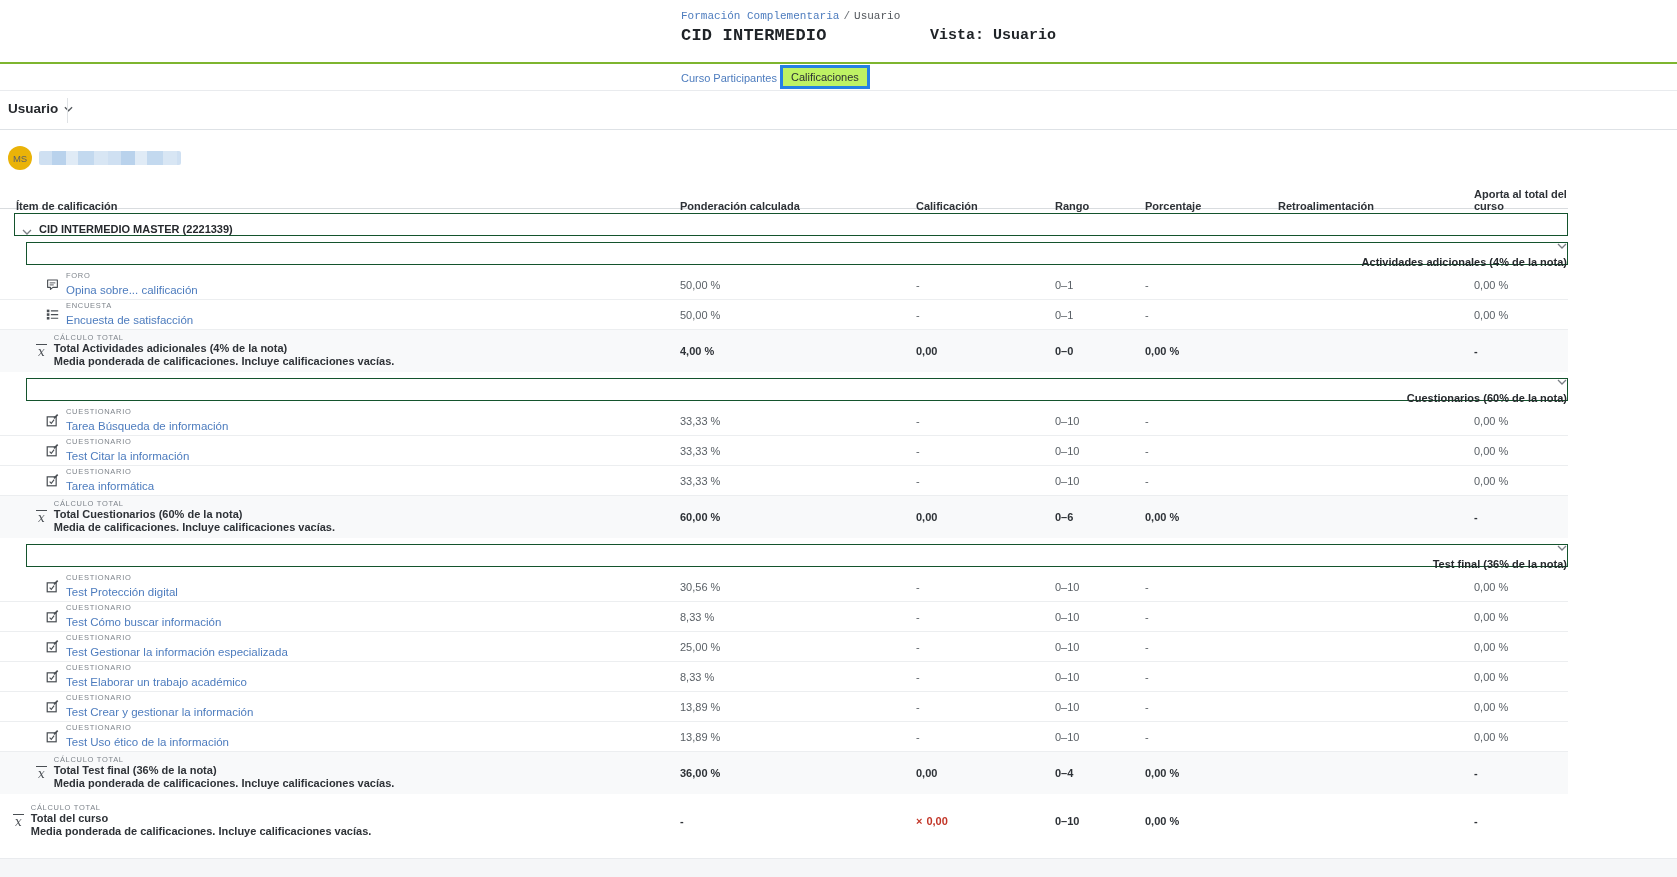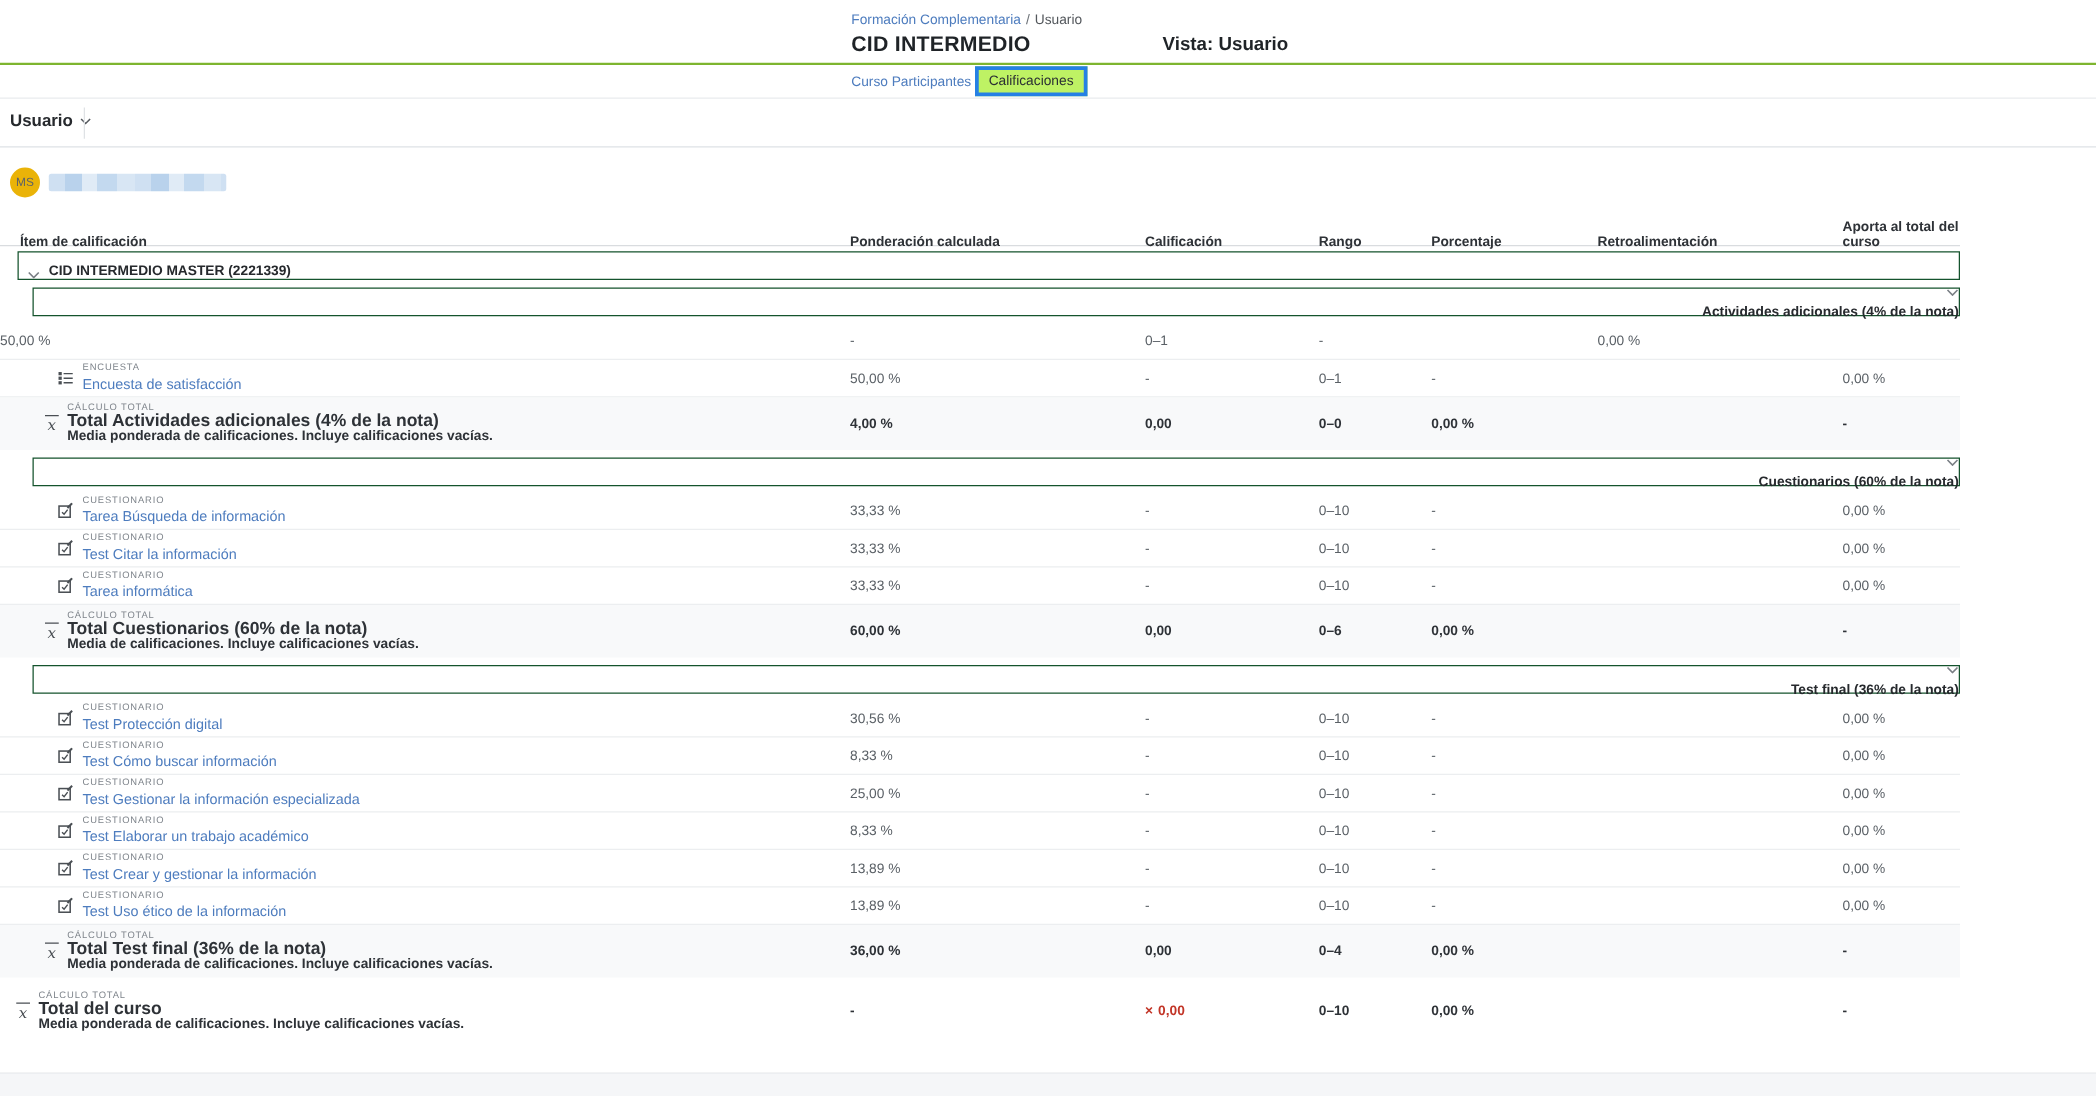--- a/index.html
+++ b/index.html
@@ -1,20 +1,20 @@
 <!DOCTYPE html>
 <html><head>
 <meta charset="utf-8">
 <style>
   * { margin:0; padding:0; box-sizing:border-box; }
   html,body { width:1677px; height:877px; background:#fff; font-family:"Liberation Sans",sans-serif; color:#33383d; overflow:hidden; }
   body { position:relative; }
 
   
-  .topbar { position:relative; height:50px; background:#fff; }
+  .topbar { position:relative; height:62px; background:#fff;font-family:Liberation Mono, monospace; }
   .breadcrumb { position:absolute; left:681px; top:10px; font-size:11px; color:#53575c; }
   .breadcrumb a { color:#4d7cbe; text-decoration:none; cursor:pointer; }
   .breadcrumb .sep { margin:0 4px; color:#6a6f75; }
   .page-title { position:absolute; left:681px; top:26px; font-size:17px; font-weight:bold; color:#1f2327; letter-spacing:.2px; }
   .view-label { position:absolute; left:930px; top:27px; font-size:15px; font-weight:bold; color:#1f2327; }
   .green-line { height:2px; background:#7eb52f; }
 
   
   .tabbar { position:relative; height:27px; border-bottom:1px solid #e9ebee; background:#fff; }
   .tabs { position:absolute; left:681px; top:0; height:27px; display:flex; align-items:center; gap:3px; }
@@ -48,21 +48,21 @@
 
   .item-row { height:30px; border-bottom:1px solid #eceef0; }
   .c-item { display:flex; align-items:center; gap:7px; padding-left:46px; }
   .type-label { font-size:7.5px; letter-spacing:.7px; color:#7e848b; line-height:9px; text-transform:uppercase; }
   .item-link { font-size:11.5px; color:#4d7cbe; line-height:13px; text-decoration:none; cursor:pointer; }
   .c-val { font-size:11px; color:#5a6066; }
 
   .total-row { background:#f8f9fa; padding:3px 0 4px; min-height:33px; }
   .total-row .c-item { padding-left:36px; align-items:center; }
   .total-row .c-val, .course-total .c-val { font-size:11px; font-weight:bold; color:#2e3237; }
-  .t-name { font-size:14px; font-weight:bold; color:#2e3237; line-height:13px; }
+  .t-name { font-size:11px; font-weight:bold; color:#2e3237; line-height:13px; }
   .t-desc { font-size:11px; font-weight:bold; color:#2e3237; line-height:13px; }
   .course-total { background:#fff; padding:6px 0; margin-top:3px; }
   .course-total .c-item { padding-left:13px; }
   .calc-icon { display:inline-block; font-family:"DejaVu Serif",serif; font-style:italic; font-size:12px; color:#4a4f54; line-height:1; border-top:1.4px solid #4a4f54; padding:1px 2px 0 2px; }
   .calc-icon::before { content:"x"; }
   .grade-red { color:#c23527; }
   .red-x { color:#c23527; font-weight:bold; margin-right:4px; }
 
   .footer-strip { position:absolute; left:0; bottom:0; width:1677px; height:19px; background:#f5f6f8; border-top:1px solid #e9ebee; }
   svg { display:block; }
@@ -128,20 +128,32 @@
   <div class="cat-box lvl2">
     <span class="chev">
         <svg width="10" height="6" viewBox="0 0 10 6">
           <path d="M1 1l4 4 4-4" fill="none" stroke="#7a7f85" stroke-width="1.3"></path>
         </svg>
       </span>
     <span class="cat-name">Actividades adicionales (4% de la nota)</span>
   </div>
 
   <div class="grid-row item-row">
+    <div class="c-item">
+      <span>
+          <svg width="13" height="13" viewBox="0 0 16 16">
+            <path d="M2 2.5h12v9H8.5L5.5 14v-2.5H2z" fill="none" stroke="#4a4f54" stroke-width="1.4" stroke-linejoin="round"></path>
+            <path d="M4.5 6h7M4.5 8.5h5" stroke="#4a4f54" stroke-width="1.1"></path>
+          </svg>
+        </span>
+      <div>
+        <div class="type-label">FORO</div>
+        <a class="item-link">Opina sobre... calificación</a>
+      </div>
+    </div>
     <div class="c-val">50,00 %</div>
     <div class="c-val">-</div>
     <div class="c-val">0–1</div>
     <div class="c-val">-</div>
     <div class="c-val"></div>
     <div class="c-val">0,00 %</div>
   </div>
 
   <div class="grid-row item-row">
     <div class="c-item">

